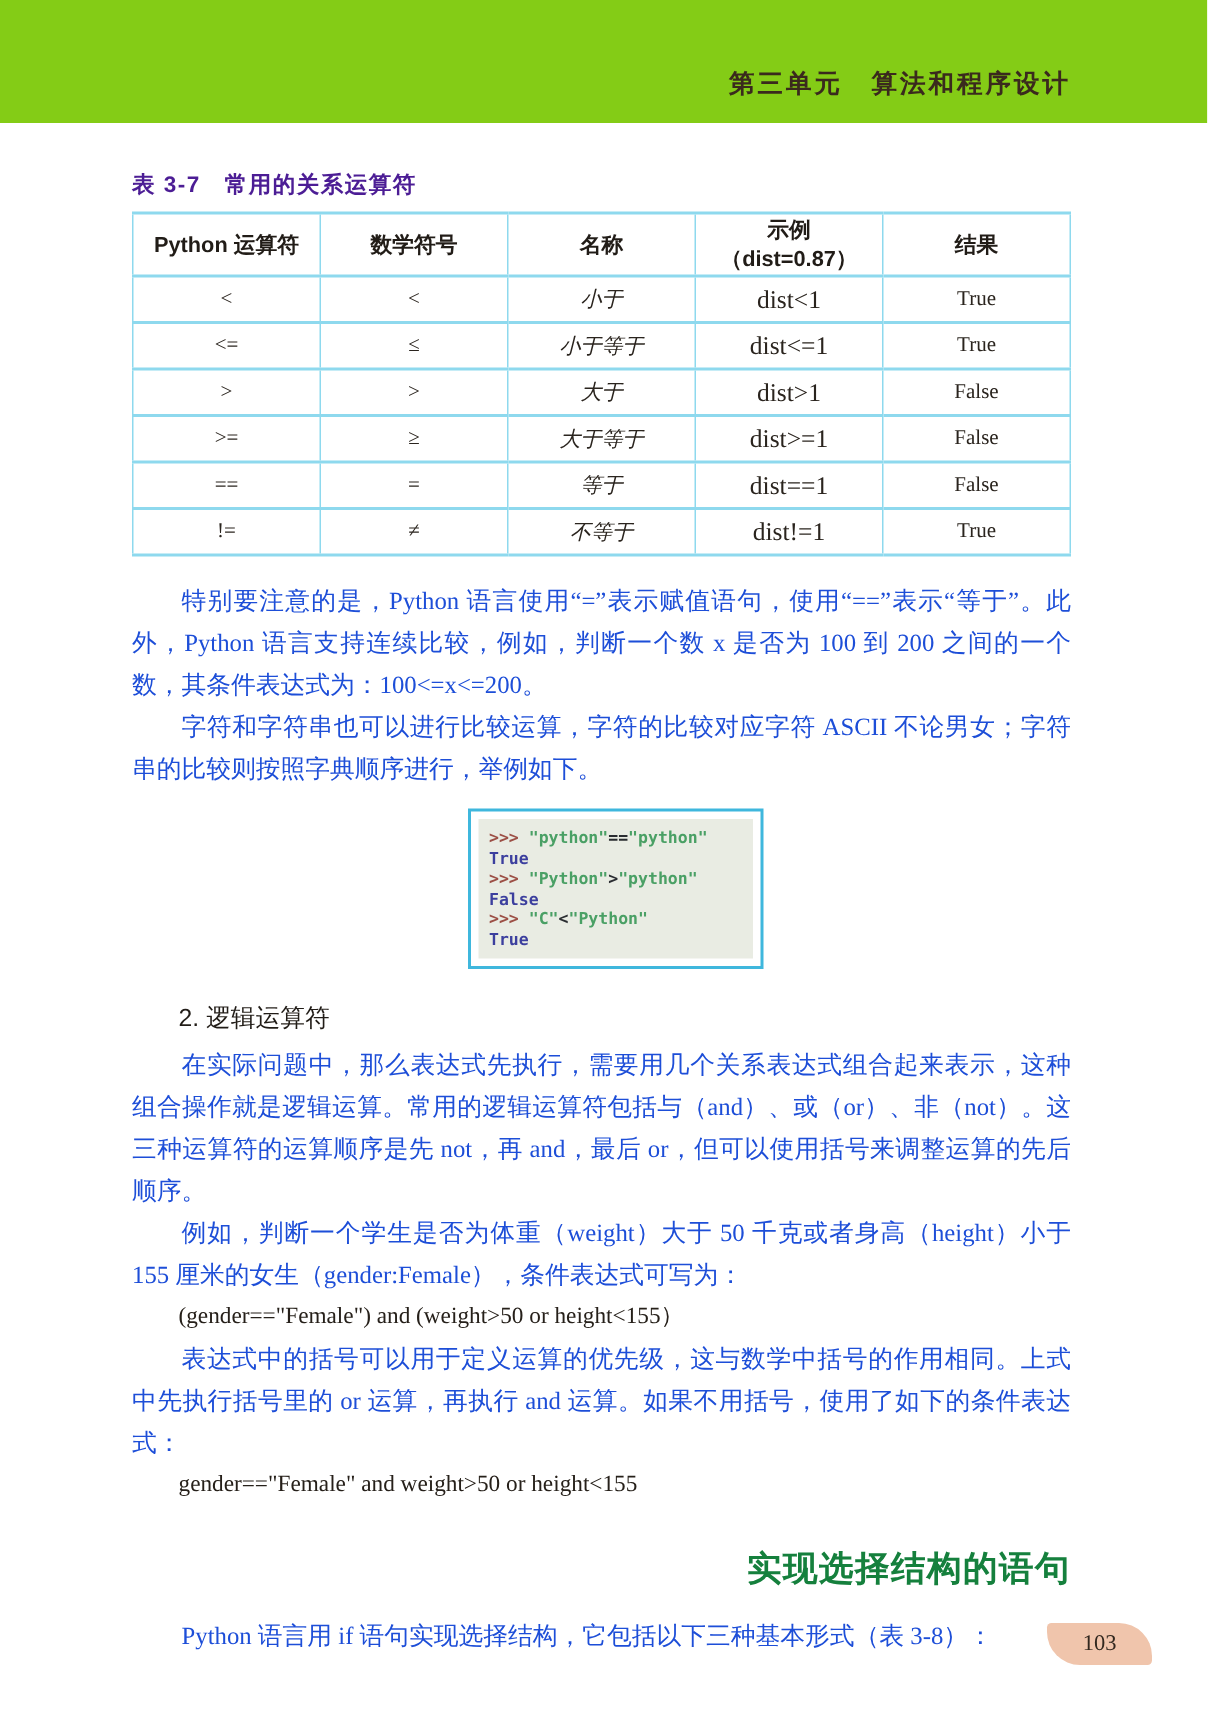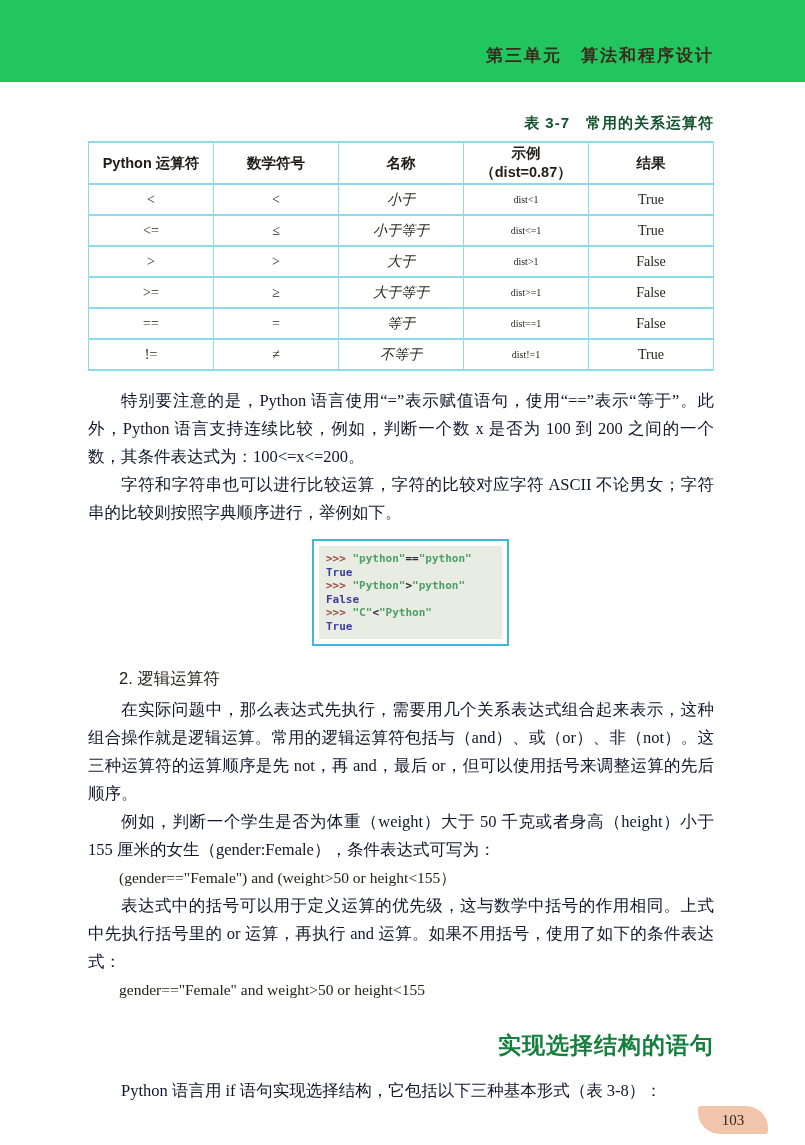--- a/index.html
+++ b/index.html
@@ -3,48 +3,48 @@
 <meta charset="utf-8">
 <style>
   html,body { margin:0; padding:0; background:#ffffff; }
   .page {
     position:relative; width:805px; height:1145px; overflow:hidden;
     background:#ffffff; font-family:"Liberation Serif","DejaVu Serif",serif;
     color:#26201a;
   }
   
   .band {
-    height:82px; background:#22c55e; box-sizing:border-box;
+    height:82px; background:#84cc16; box-sizing:border-box;
     display:flex; justify-content:flex-end; align-items:flex-end;
     padding:0 91px 15px 0;
   }
   .band-title {
     font-family:"Liberation Sans","DejaVu Sans",sans-serif;
     font-weight:bold; font-size:17px; color:#3a2a1d; letter-spacing:2px;
   }
   .content { width:626px; margin-left:88px; }
   .tbl-title {
-    margin:32px 0 8px 0; text-align:right;
+    margin:32px 0 8px 0; text-align:left;
     font-family:"Liberation Sans","DejaVu Sans",sans-serif;
-    font-weight:bold; font-size:15px; color:#14532d; letter-spacing:1px;
+    font-weight:bold; font-size:15px; color:#4c1d95; letter-spacing:1px;
   }
   table.relops { width:100%; border-collapse:collapse; table-layout:fixed; }
   table.relops th, table.relops td {
     border:1px solid #8ed9ee; border-top:2px solid #8ed9ee; border-bottom:2px solid #8ed9ee;
     height:27px; text-align:center; vertical-align:middle; padding:1px 2px;
   }
   table.relops th {
     font-family:"Liberation Sans","DejaVu Sans",sans-serif;
     font-weight:bold; font-size:14.5px; color:#211c17;
   }
   table.relops td { font-size:14px; color:#2a241e; }
   table.relops td.c2 { font-style:italic; }           
-  table.relops td.c3 { font-size:10px; }            
+  table.relops td.c3 { font-size:17px; }            
   .body {
-    margin:0; font-size:16.5px; line-height:28px; text-align:justify; color:#0f172a;
+    margin:0; font-size:16.5px; line-height:28px; text-align:justify; color:#1d4ed8;
   }
   .indent { text-indent:2em; }
   .mt { margin-top:16px; }
   .code-line { margin:0 0 0 2em; font-size:15.5px; line-height:28px; color:#26201a; }
   
   .codebox {
     margin:12px 0 0 224px; width:183px; border:2px solid #3fb7dd;
     background:#ffffff; padding:5px;
   }
   .shot { background:#e9ece3; padding:6px 7px; }
@@ -61,21 +61,21 @@
     font-family:"Liberation Sans","DejaVu Sans",sans-serif;
     font-weight:normal; font-size:16.5px; color:#211c17;
   }
   .h-cyan {
     margin:26px 0 16px 25px;
     font-family:"Liberation Sans","DejaVu Sans",sans-serif;
     font-weight:bold; font-size:23px; color:#15803d; letter-spacing:1px;text-align:right;
   }
   
   .page-badge {
-    position:absolute; left:698px; top:1106px; width:70px; height:28px;
+    position:absolute; left:698px; top:1082px; width:70px; height:28px;
     background:#f0c5ac; border-radius:3px 22px 3px 22px;
     display:flex; align-items:center; justify-content:center;
     font-size:15px; color:#32281f;
   }
 </style>
 </head>
 <body>
 
 <div class="page">
 

